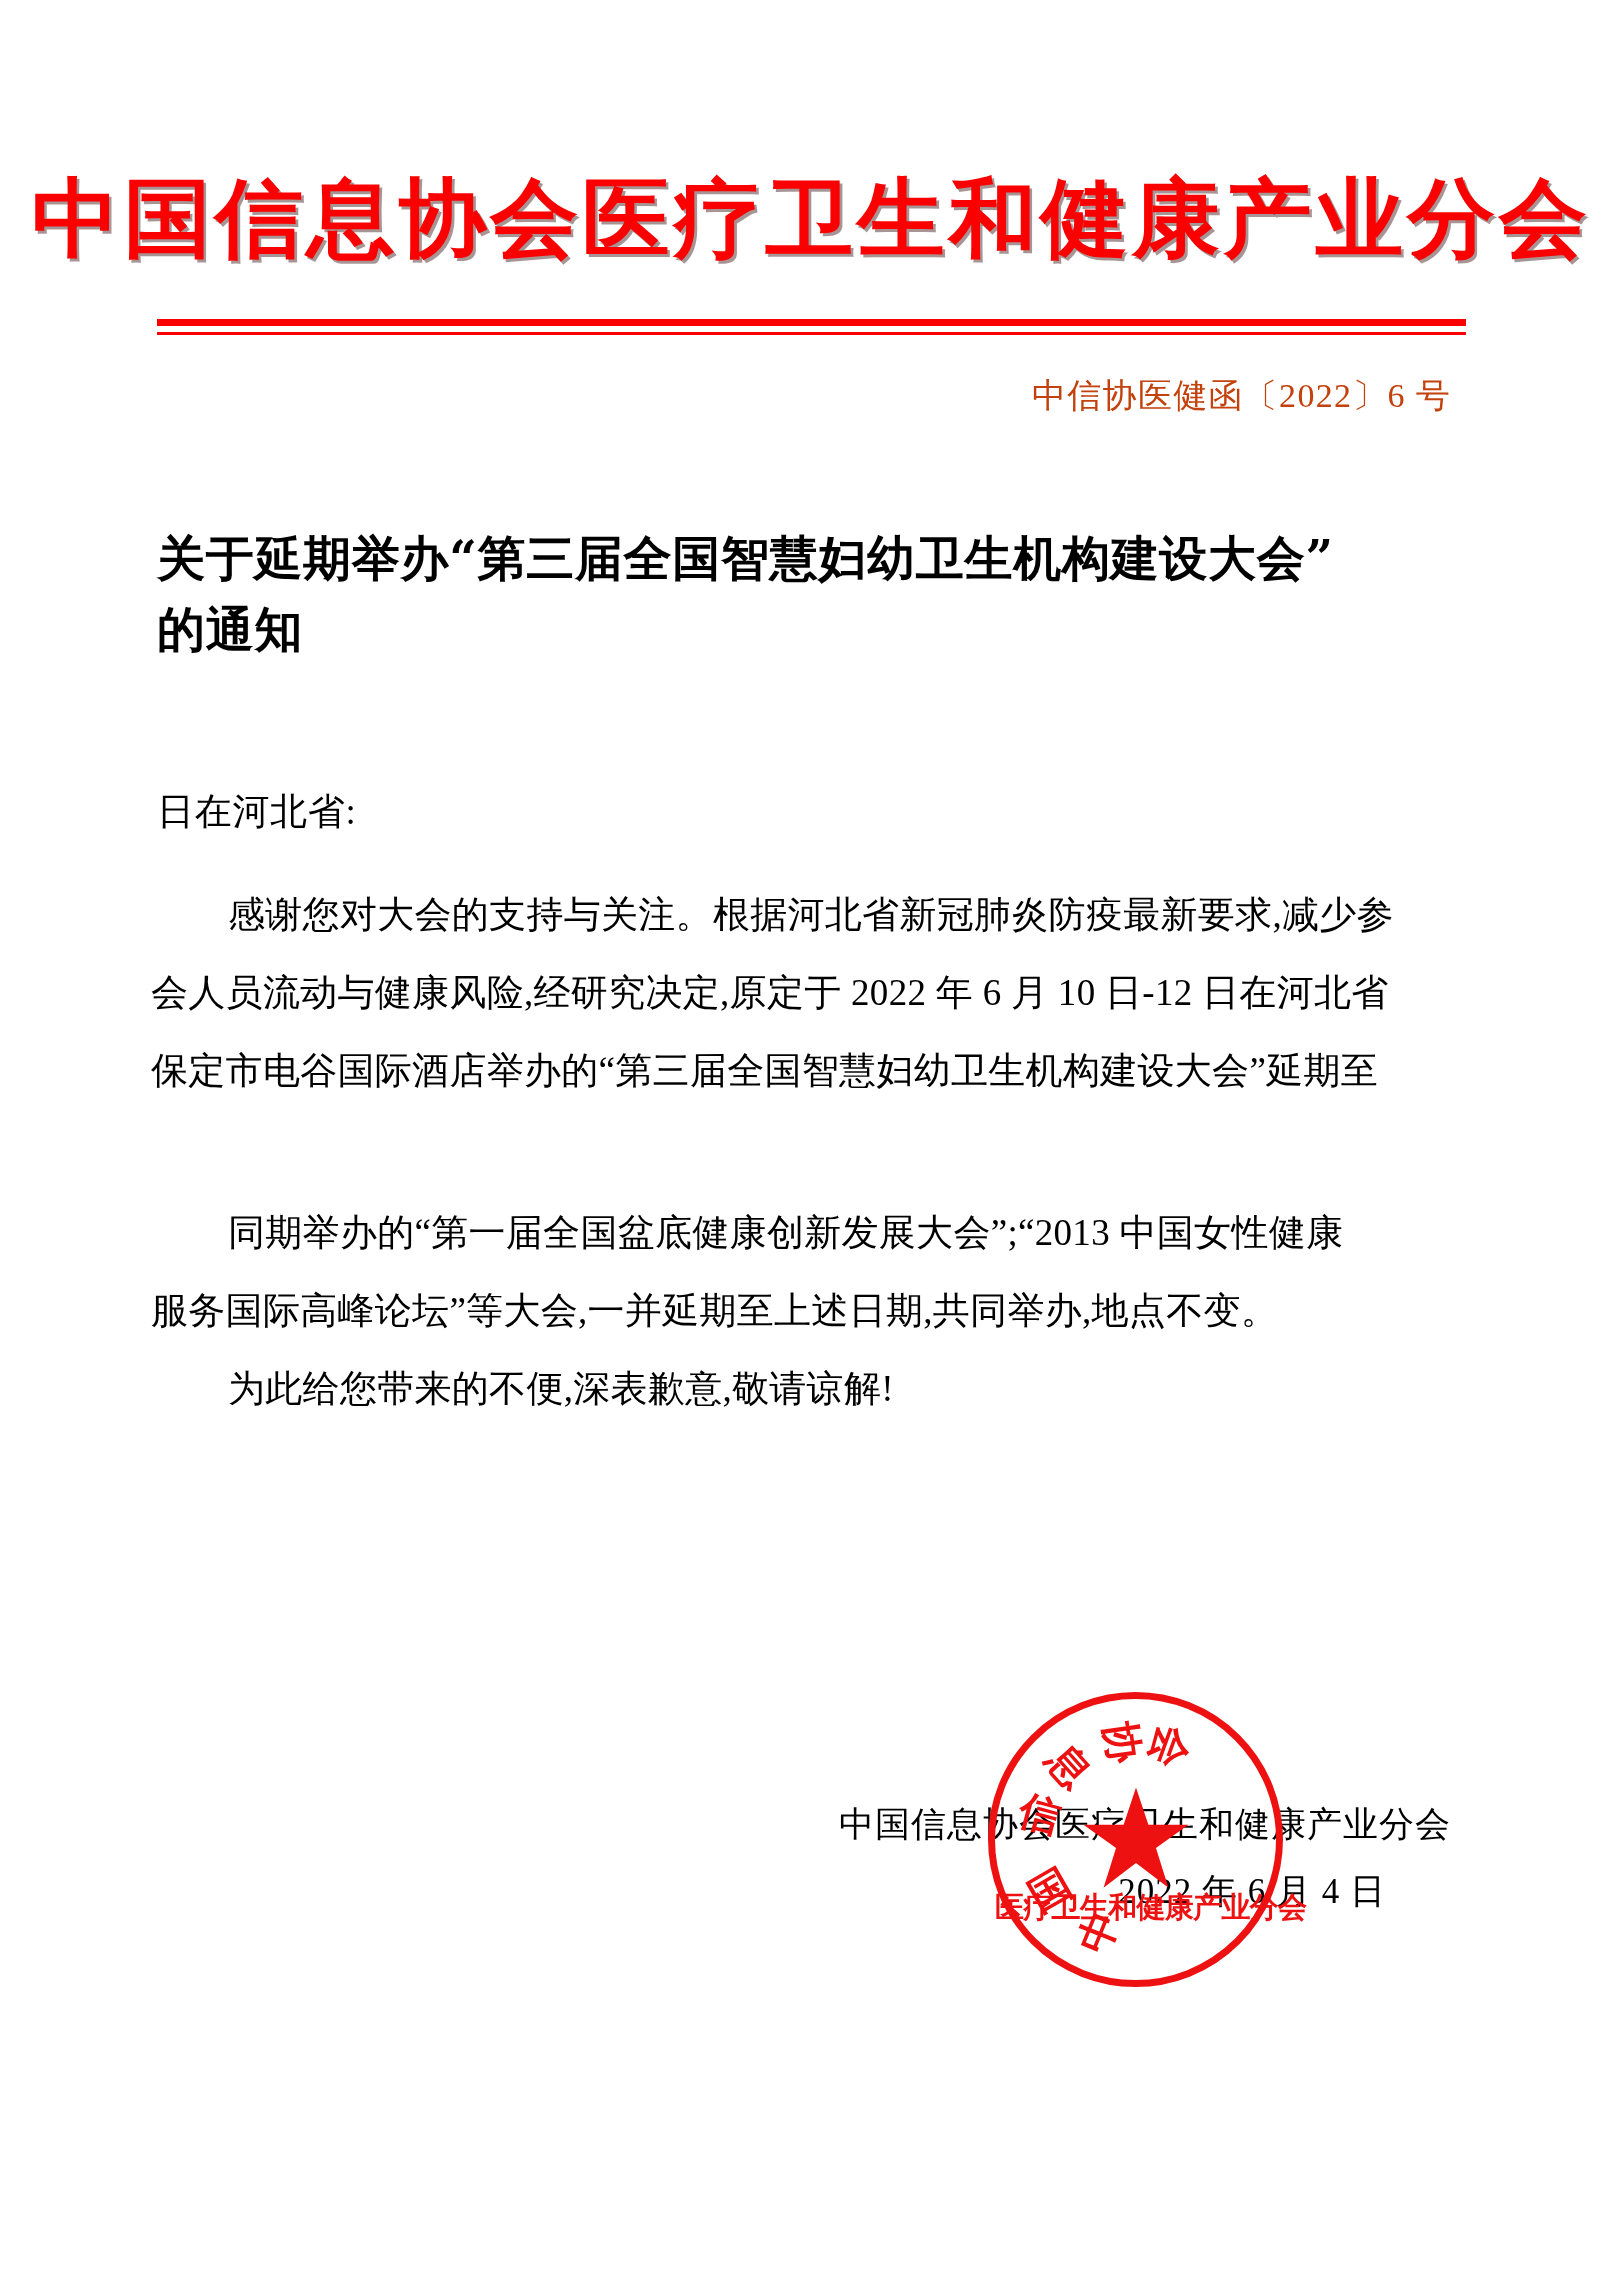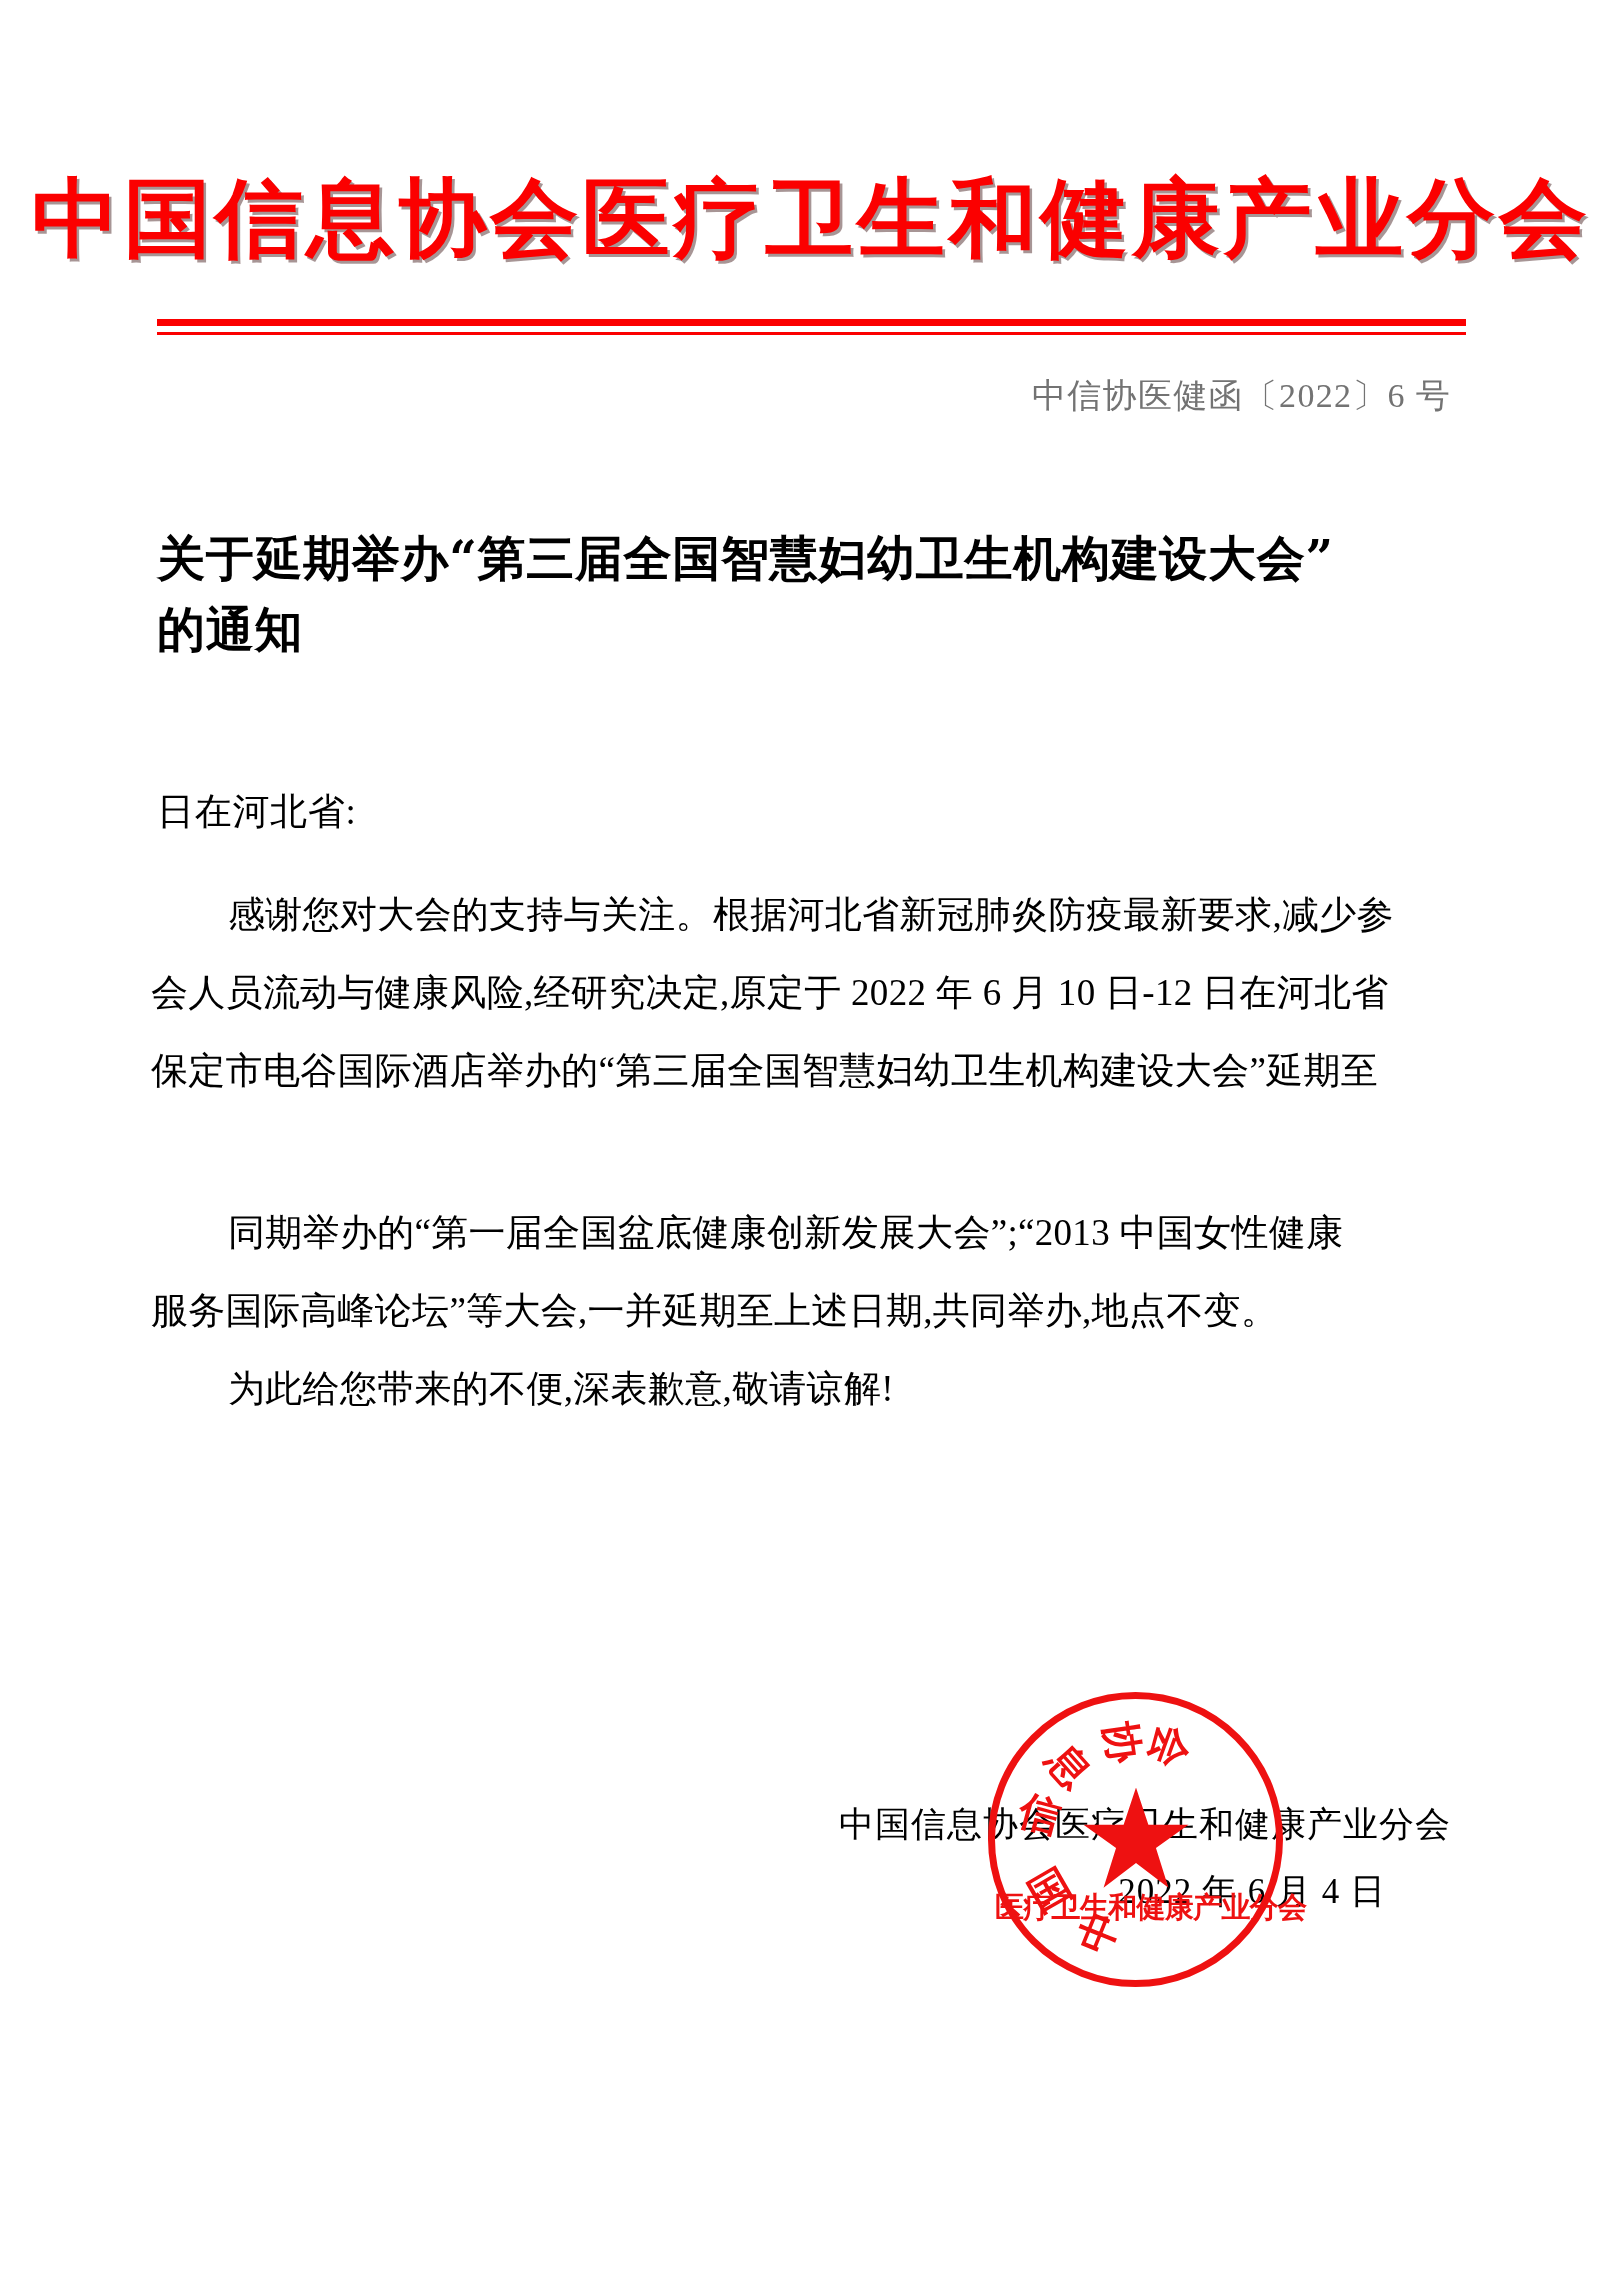--- a/index.html
+++ b/index.html
@@ -63,21 +63,21 @@
 
   
   .doc-number {
     position: absolute;
     right: 157px;
     top: 376px;
     font-family: "Liberation Serif", "DejaVu Serif", serif;
     font-size: 34px;
     line-height: 1.2;
     letter-spacing: 1.3px;
-    color: #737373;
+    color: #c2410c;
     white-space: nowrap;
   }
 
   
   .doc-title {
     position: absolute;
     left: 157px;
     top: 523px;
     width: 1309px;
     font-family: "DejaVu Serif", "Liberation Serif", serif;

